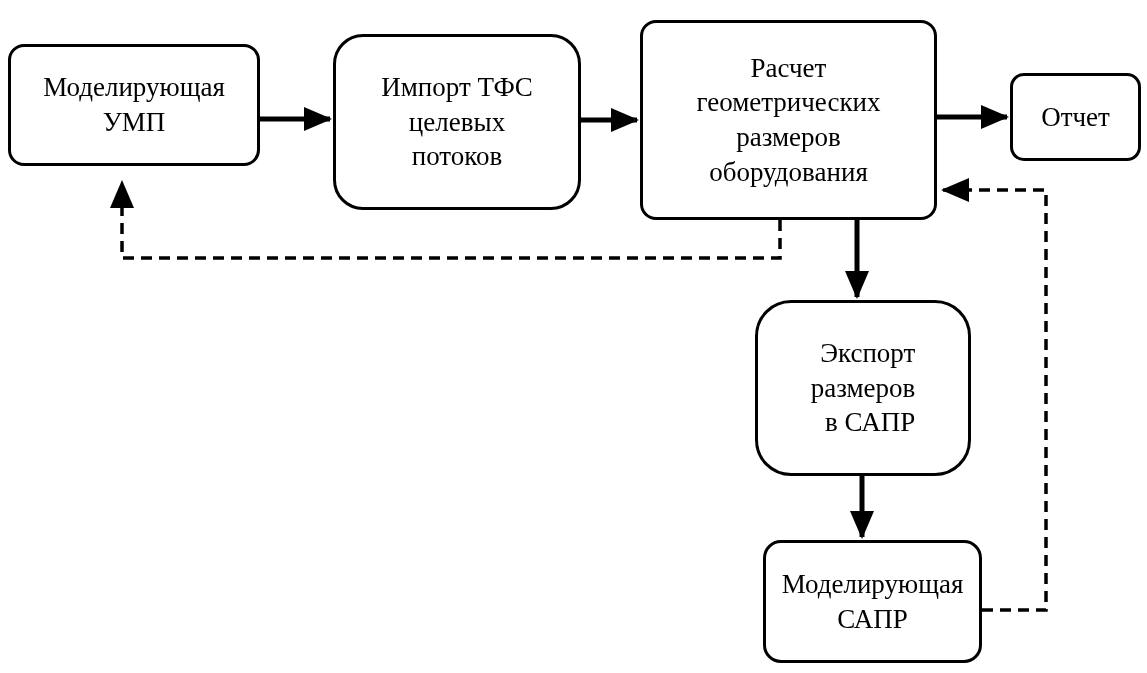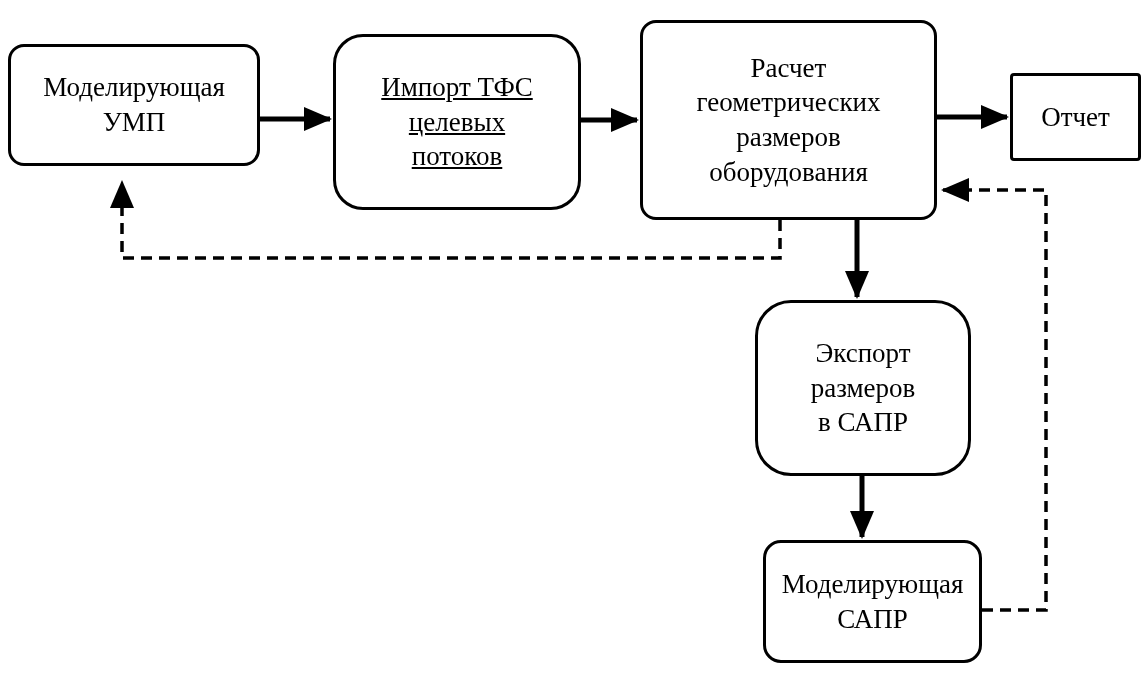--- a/index.html
+++ b/index.html
@@ -32,24 +32,24 @@
     justify-content: center;
     text-align: center;
     box-sizing: border-box;
   }
   .node .label {
     white-space: pre-line;
     font-size: 27px;
     line-height: 1.28;
   }
   #node-modeling { left: 8px;   top: 44px;  width: 252px; height: 122px; border-radius: 16px; }
-  #node-import   { left: 333px; top: 34px;  width: 248px; height: 176px; border-radius: 30px; text-decoration: underline; }
+  #node-import   { left: 333px; top: 34px;  width: 248px; height: 176px; border-radius: 30px; }
   #node-calc     { left: 640px; top: 20px;  width: 297px; height: 200px; border-radius: 16px; }
-  #node-report   { left: 1010px;top: 73px;  width: 131px; height: 88px;  border-radius: 4px; }
-  #node-export   { left: 755px; top: 300px; width: 216px; height: 176px; border-radius: 36px; }
+  #node-report   { left: 1010px;top: 73px;  width: 131px; height: 88px;  border-radius: 14px; }
+  #node-export   { left: 755px; top: 300px; width: 216px; height: 176px; border-radius: 36px; text-align: right; }
   #node-cad      { left: 763px; top: 540px; width: 219px; height: 123px; border-radius: 18px; }
   .edge-solid  { stroke: #000000; stroke-width: 5;   fill: none; }
   .edge-dashed { stroke: #000000; stroke-width: 3.5; fill: none; stroke-dasharray: 11 7; }
 </style>
 </head>
 <body>
 
 <div class="canvas">
 
   <svg class="arrows" viewBox="0 0 1147 673" xmlns="http://www.w3.org/2000/svg">

